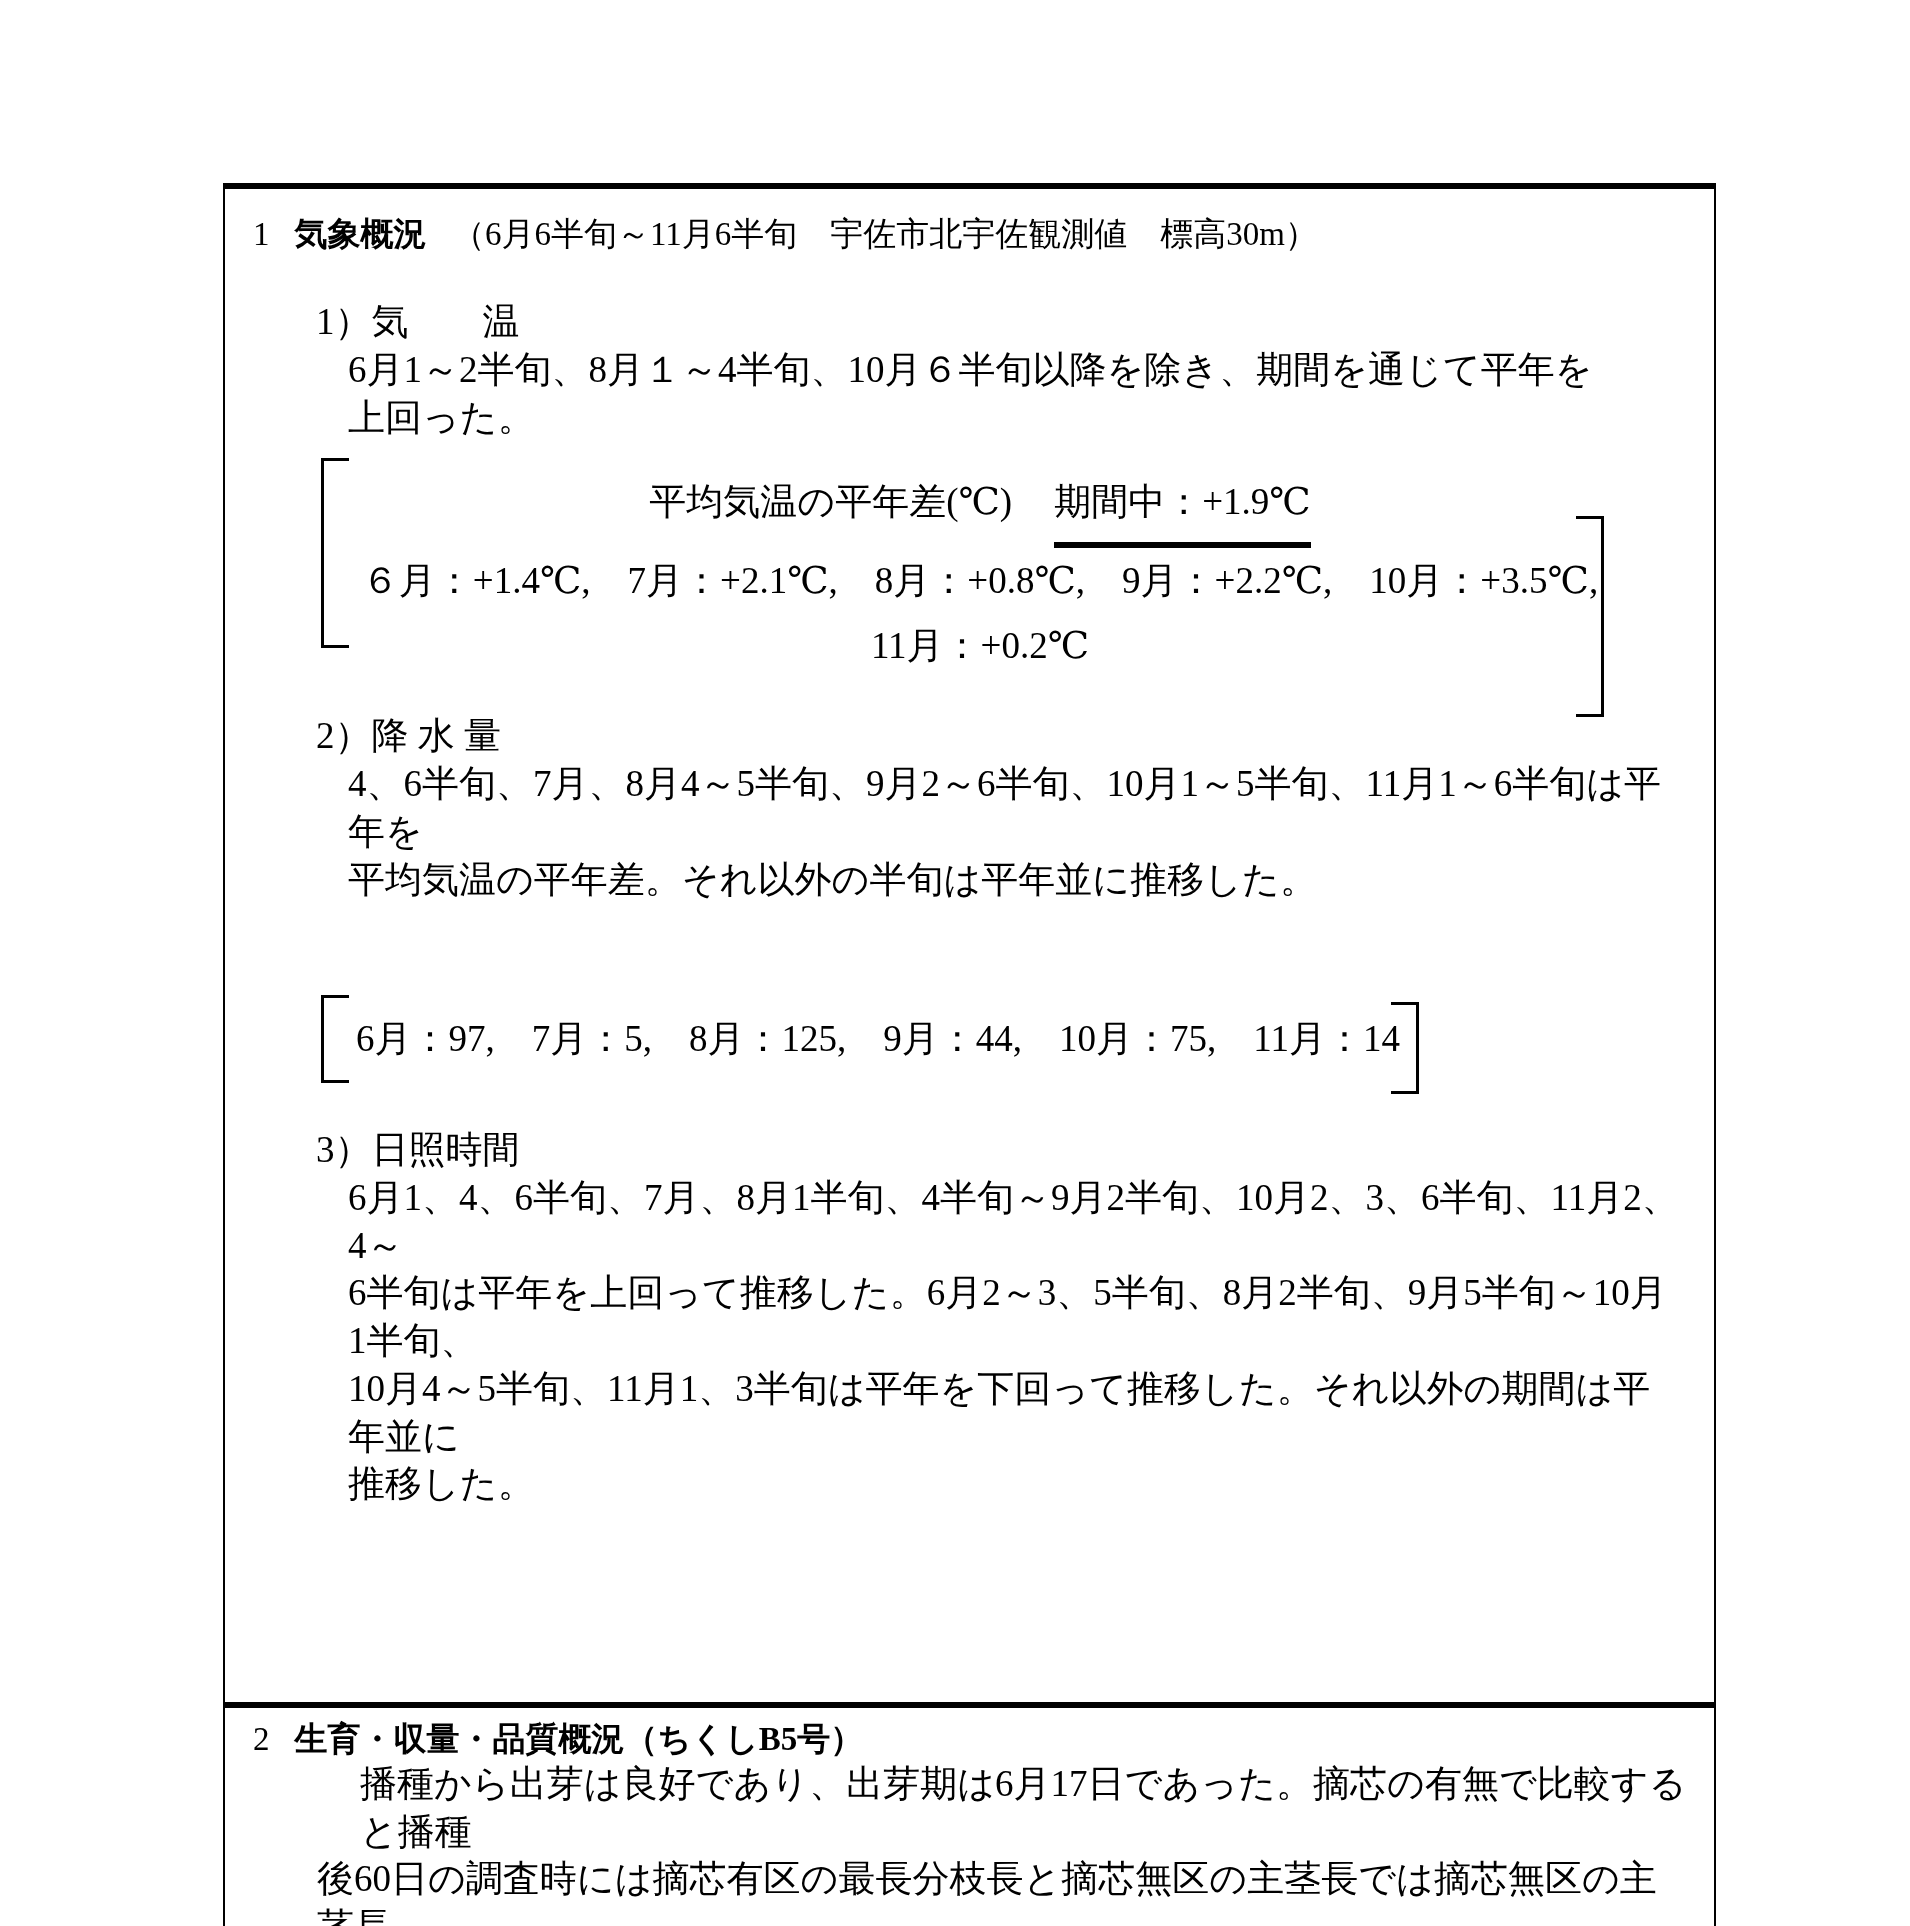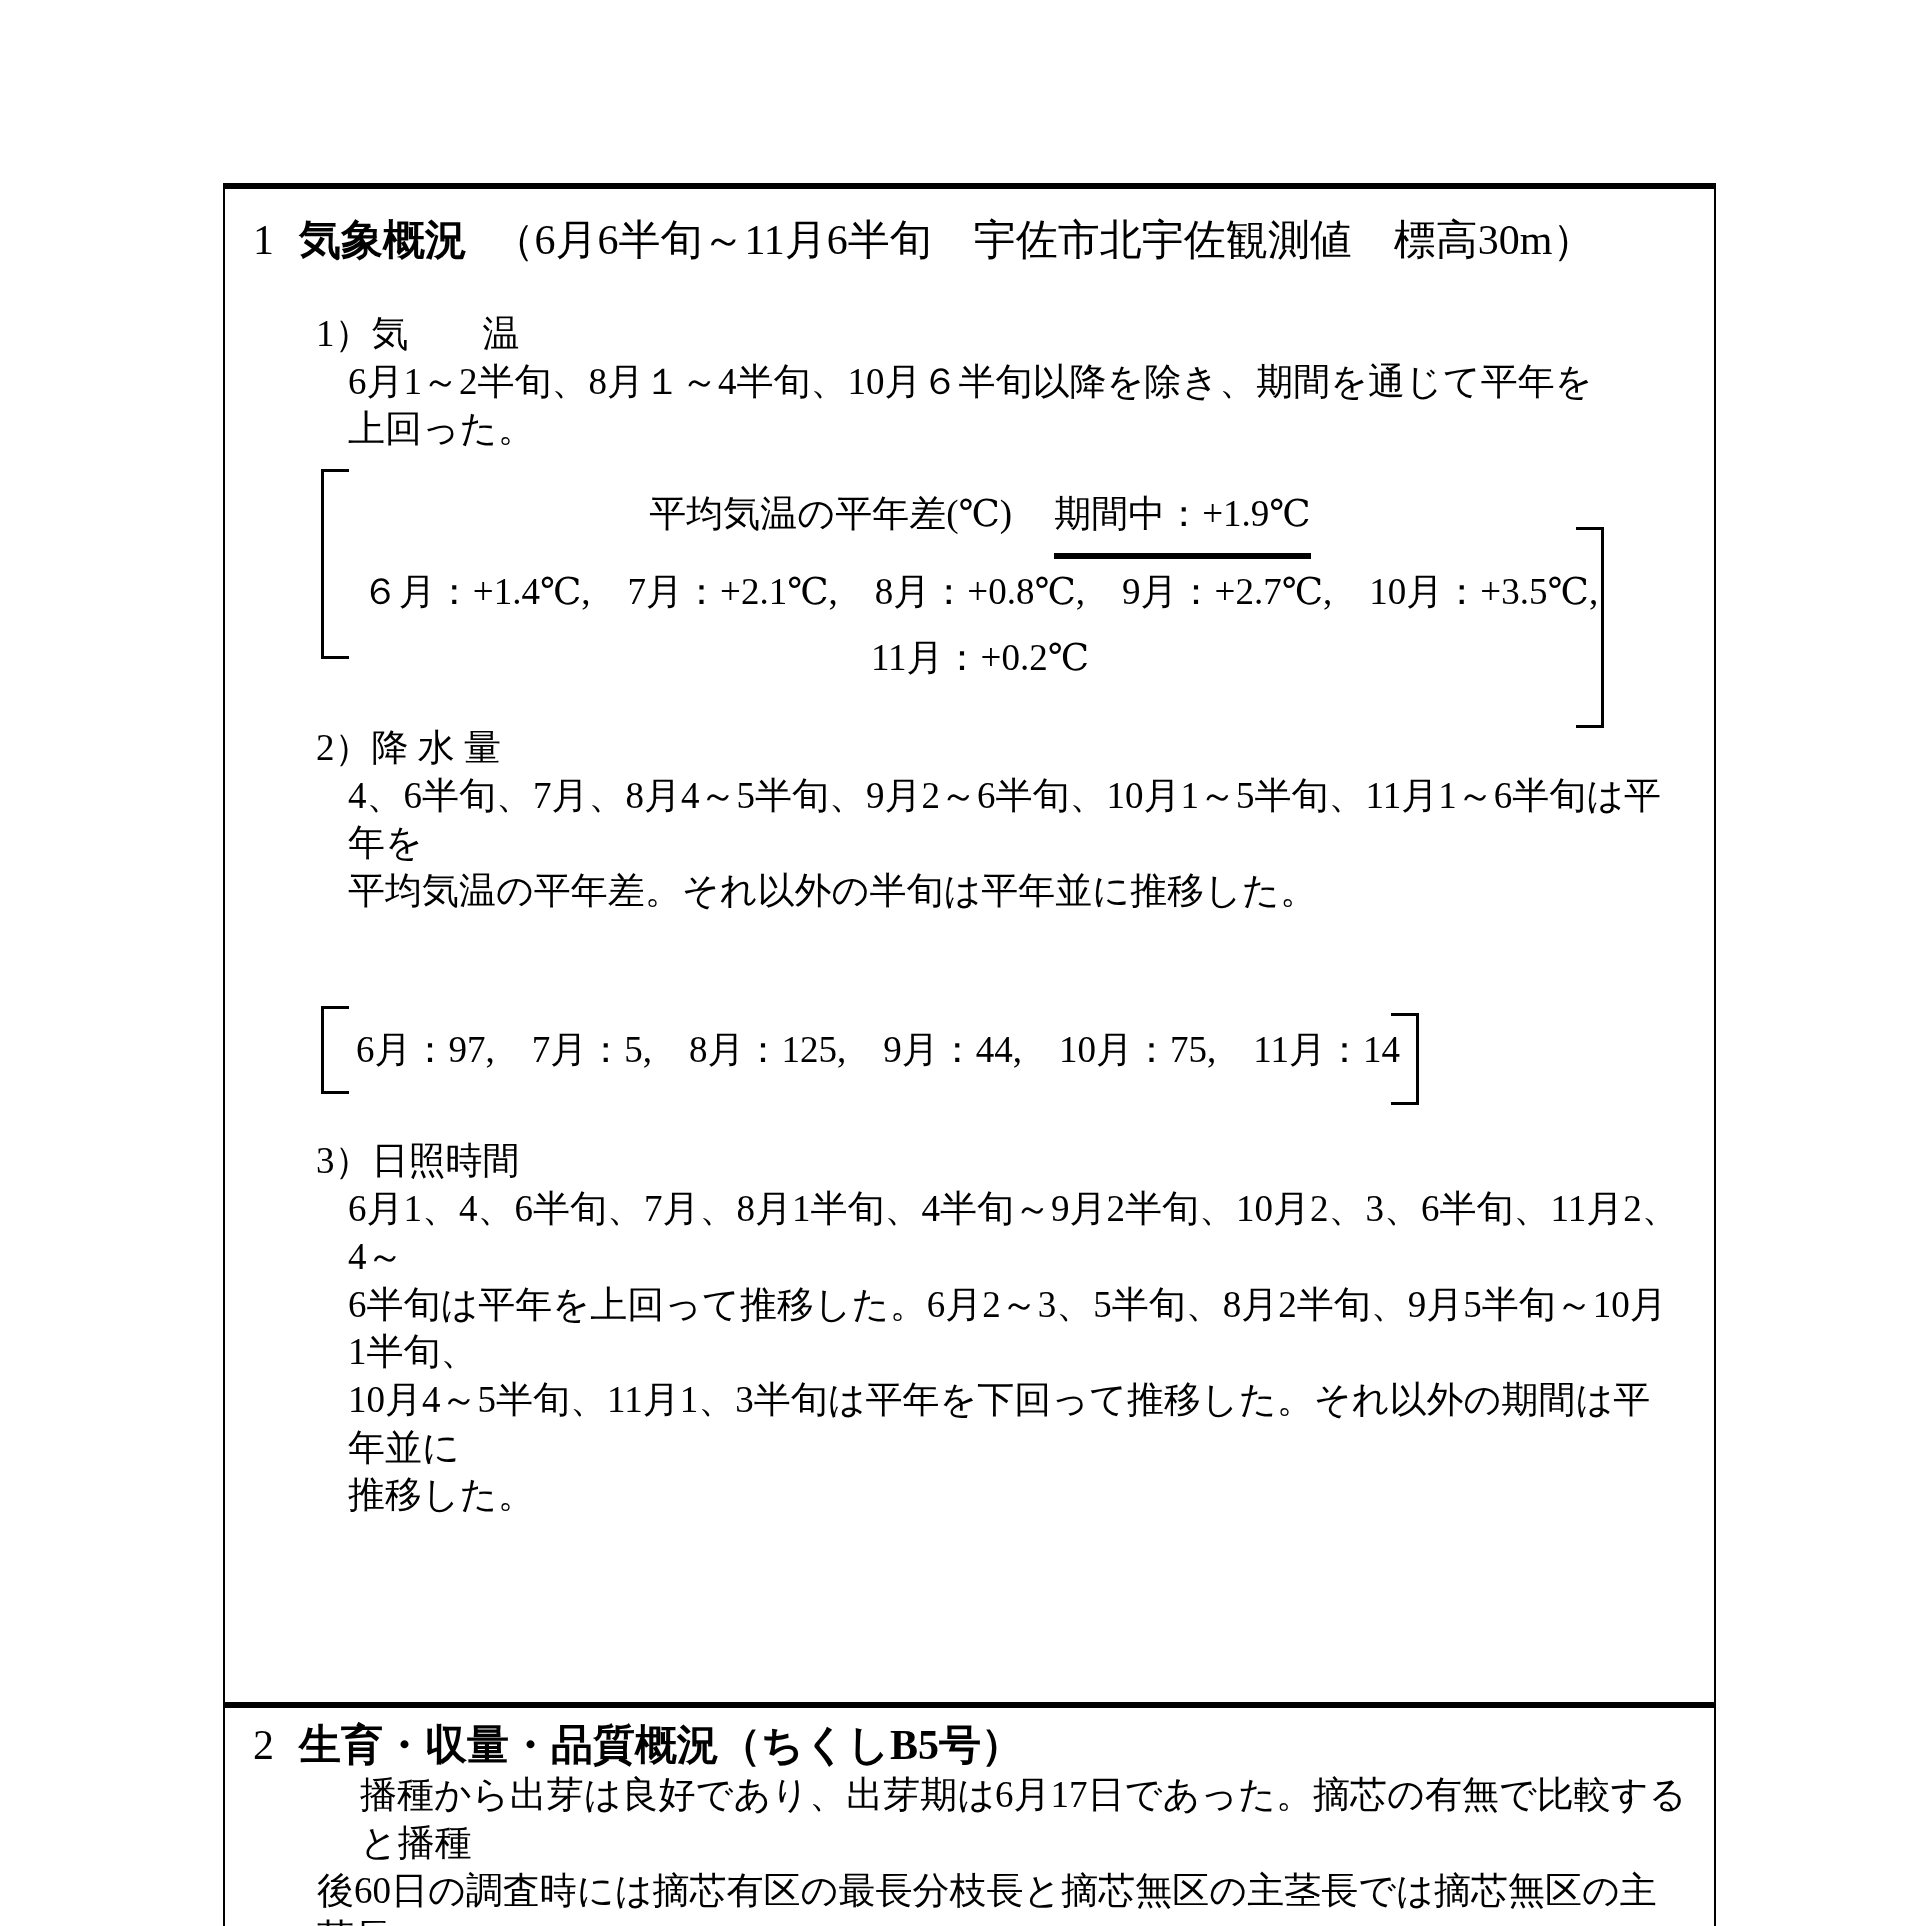--- a/index.html
+++ b/index.html
@@ -18,21 +18,21 @@
     margin-top:183px;
     border-top-width:6.2px;border-bottom:none;
     height:1519px;overflow:hidden;
   }
   .box-2{
     border-top:6.2px solid #000;border-bottom:6.2px solid #000;
     height:761px;overflow:hidden;
   }
   .sec-heading{
     padding-top:25px;margin-left:28px;
-    font-size:42px;line-height:1.25;white-space:pre-wrap;
+    font-size:33px;line-height:1.25;white-space:pre-wrap;
   }
   .sec-heading .num{margin-right:25px;}
   .sec-heading .title{font-weight:bold;}
   .sec-heading .note{font-weight:normal;margin-left:25.4px;}
   .sub-label{
     margin:43px 0 0 91px;
     font-size:37px;line-height:1.3;white-space:pre-wrap;
   }
   .sub-label.tight{margin-top:22.3px;}
   .para{margin:0 29px 0 123px;font-size:37px;line-height:1.29;}
@@ -71,21 +71,21 @@
     <div class="sub-label">1）気　　温</div>
     <div class="para">
       <div class="line">6月1～2半旬、8月１～4半旬、10月６半旬以降を除き、期間を通じて平年を</div>
       <div class="line">上回った。</div>
     </div>
 
     <div class="bracket-box bb1">
       <span class="bk bk-left"></span>
       <span class="bk bk-right"></span>
       <div class="box-line"><span>平均気温の平年差(℃)</span><span class="period">期間中：+1.9℃</span></div>
-      <div class="box-line">６月：+1.4℃,　7月：+2.1℃,　8月：+0.8℃,　9月：+2.7℃,　10月：+3.5℃,</div>
+      <div class="box-line">６月：+1.4℃,　7月：+2.1℃,　8月：+0.8℃,　9月：+2.2℃,　10月：+3.5℃,</div>
       <div class="box-line">11月：+0.2℃</div>
     </div>
 
     <div class="sub-label tight">2）降 水 量</div>
     <div class="para">
       <div class="line">4、6半旬、7月、8月4～5半旬、9月2～6半旬、10月1～5半旬、11月1～6半旬は平年を</div>
       <div class="line">平均気温の平年差。それ以外の半旬は平年並に推移した。</div>
     </div>
 
     <div class="bracket-box bb2">

